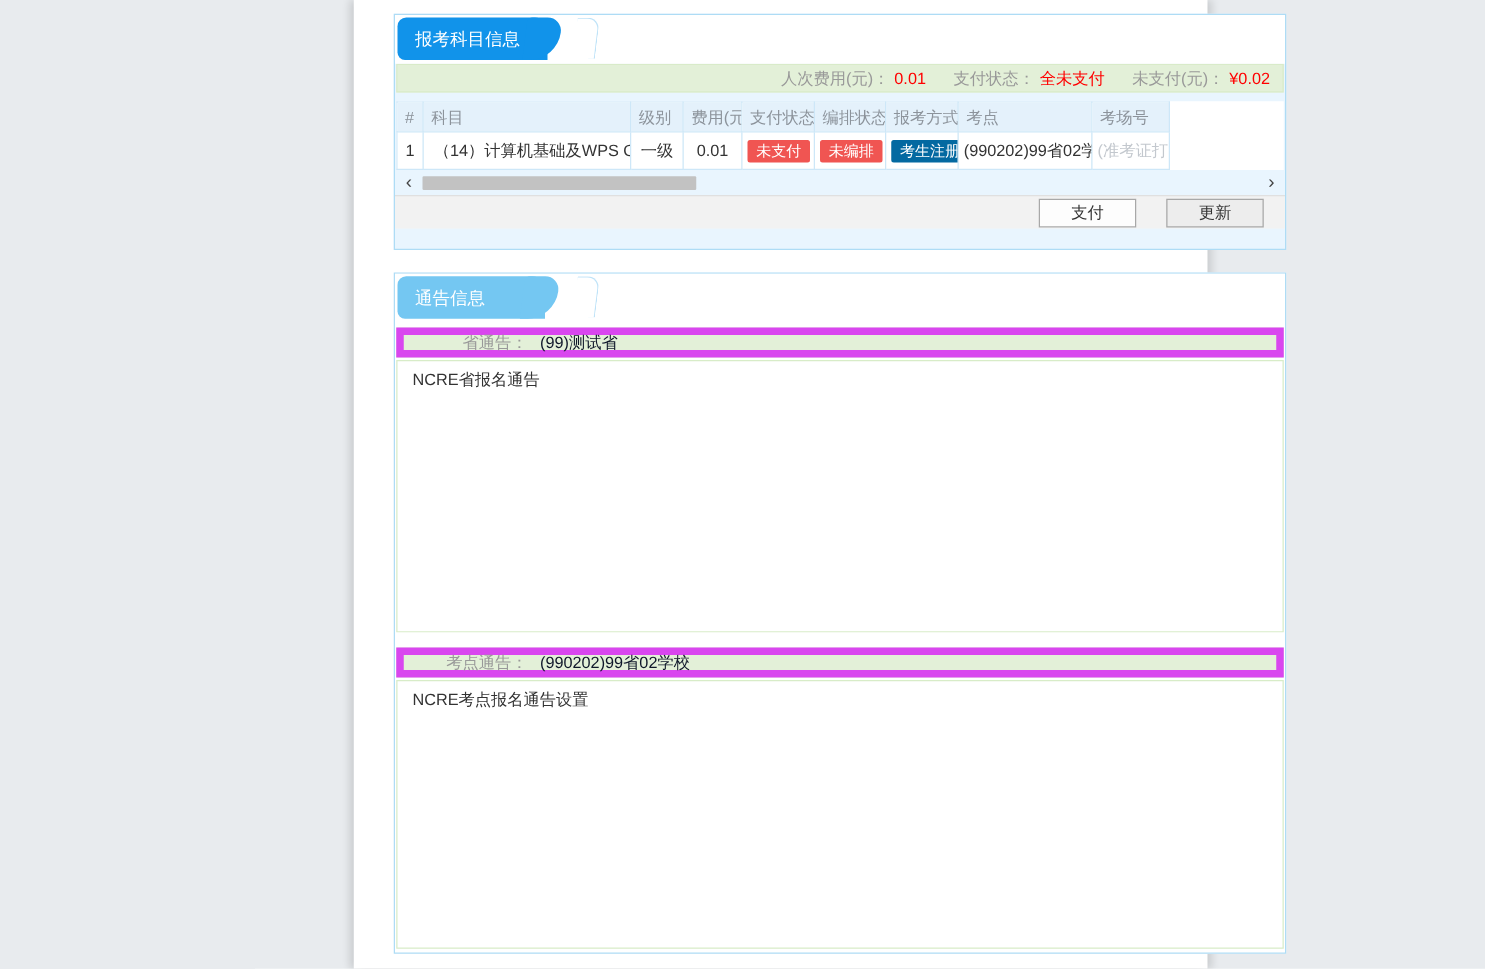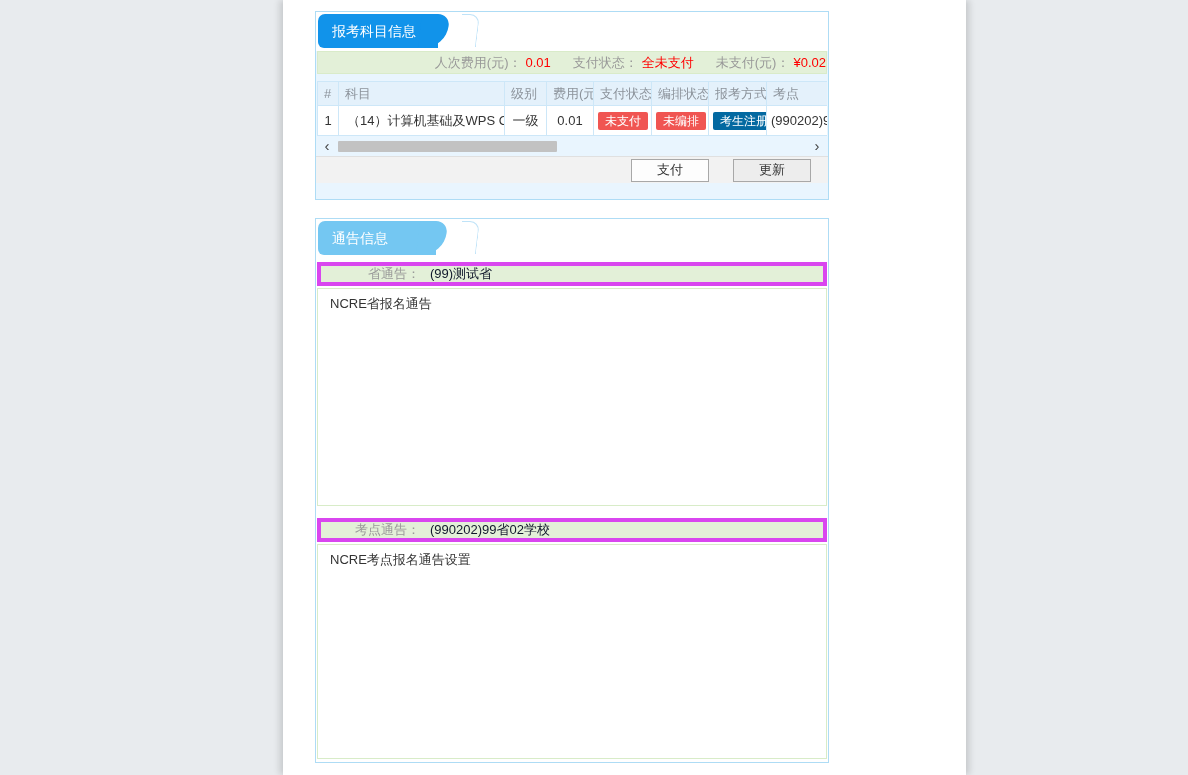--- a/index.html
+++ b/index.html
@@ -10,21 +10,21 @@
     position: relative;
     font-size: 13px;
     color: #333;
   }
   .page-col {
     position: absolute; left: 283px; top: 0; width: 683px; height: 775px;
     background: #ffffff;
     box-shadow: -4px 0 6px rgba(0,0,0,0.12), 4px 0 6px rgba(0,0,0,0.12);
   }
   .panel {
-    position: absolute; left: 32px; width: 514px;
+    position: absolute; left: 32px; width: 714px;
     border: 1px solid #aedcf5;
     background: #fff;
   }
   .panel-subjects { top: 11px; height: 189px; background: #e9f5fe; }
   .panel-notices  { top: 218px; height: 545px; }
 
   
   .tab-row { height: 39px; background: #fff; position: relative; }
   .ribbon {
     position: absolute; left: 2px; top: 2px; height: 34px;
@@ -42,21 +42,21 @@
     border-right: 1px solid #bfe3f8; border-top: 1px solid #bfe3f8;
     border-radius: 0 10px 0 0; transform: skewX(-7deg);
   }
   .ribbon-blue { background: #1193ea; }
   .ribbon-sky  { background: #74c7f2; }
 
   
   .fee-bar {
     height: 23px; margin: 0 1px; background: #e3f0d8; border: 1px solid #d9ebc9;
     display: flex; align-items: center; justify-content: flex-end;
-    color: #999;
+    padding-right: 10px; color: #999;
   }
   .fee-bar .grp { margin-left: 22px; white-space: nowrap; }
   .fee-bar .val { color: #ff0000; margin-left: 4px; }
 
   
   .tbl-wrap { margin: 7px 1px 0 1px; background: #fff; overflow: hidden; }
   table { border-collapse: collapse; table-layout: fixed; width: 618px; }
   th, td { border: 1px solid #cde7f8; overflow: hidden; white-space: nowrap; }
   th {
     height: 24px; background: #e4f1fb; color: #8c939b; font-weight: normal;
@@ -96,21 +96,21 @@
   .btn {
     width: 78px; height: 23px; font-size: 13px; color: #333;
     border: 1px solid #a8a8a8; background: #fdfdfd; cursor: pointer;
     font-family: Liberation Mono, monospace;
   }
   .btn-update { background: #ededed; }
   .bottom-strip { height: 15px; background: #e9f5fe; }
 
   
   .notice-bar {
-    height: 24px; margin: 4px 1px 0 1px; background: #e3f0d8; border: 4px solid #d946ef;
+    height: 24px; margin: 4px 1px 0 1px; background: #e3f0d8; border: 6px solid #d946ef;
     display: flex; align-items: center; font-size: 13px;
   }
   .notice-bar .lbl { width: 99px; text-align: right; color: #999; }
   .notice-bar .lval { margin-left: 10px; color: #0f172a; }
   .notice-box {
     margin: 2px 1px 0 1px; height: 218px; background: #fff;
     border: 1px solid #d8ecc8; padding: 6px 12px; font-size: 13px; color: #333;
     overflow: hidden;
   }
   .notice-gap { height: 12px; background: #fff; }

